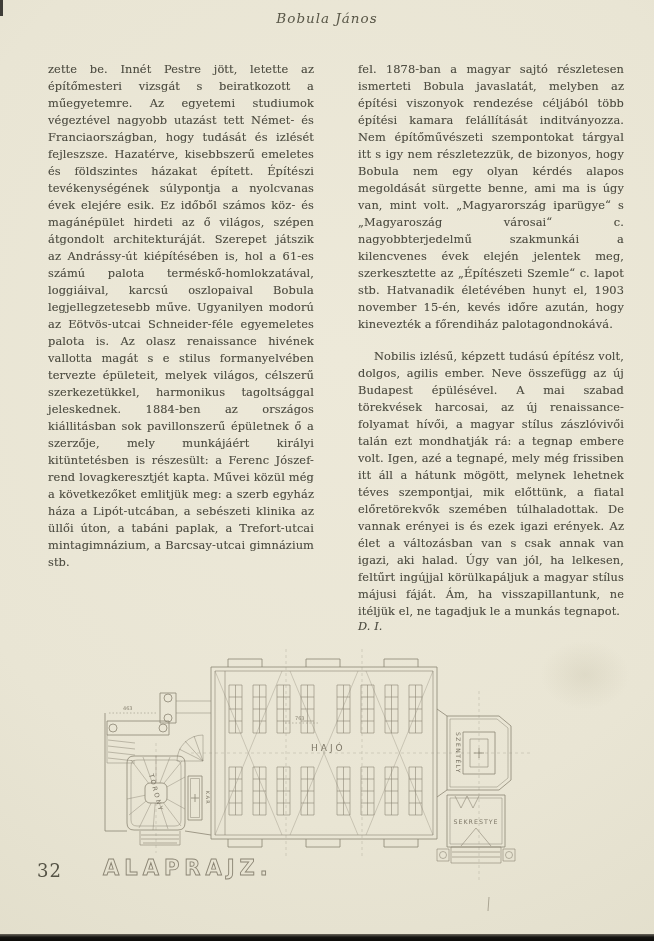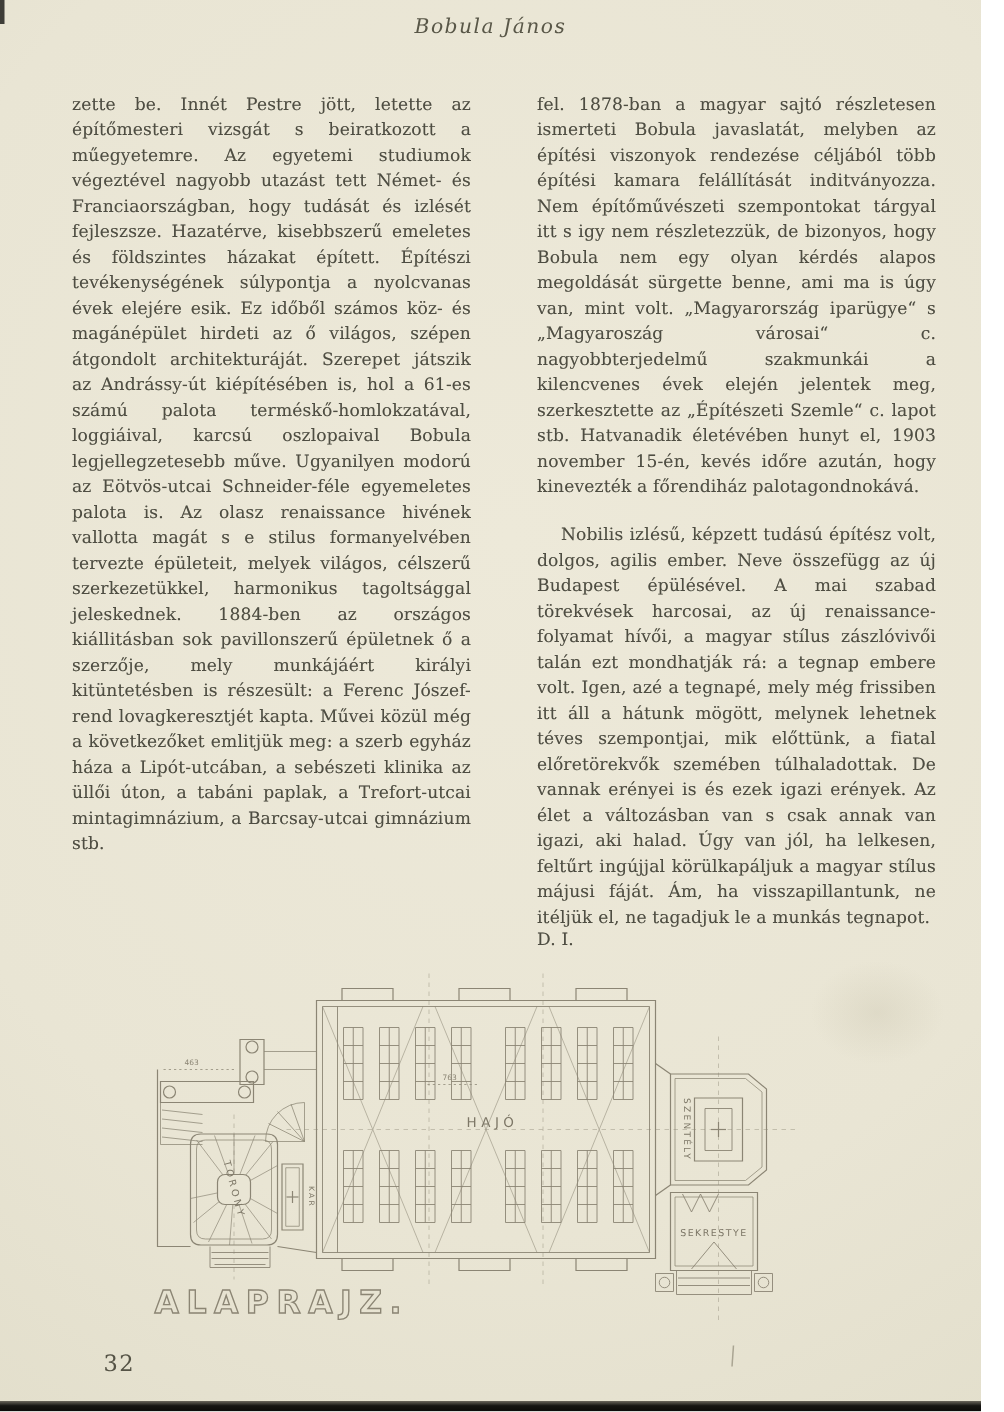--- a/index.html
+++ b/index.html
@@ -30,28 +30,29 @@
     text-align:justify;
     letter-spacing:.1px;
     color:#4e4d42;
     text-shadow:0 0 .4px rgba(78,77,66,.35);
   }
   .col p.indent{text-indent:16px;}
   .signature{
     text-align:center;
     padding-right:34px;
     margin-top:-17px !important;
+    font-style:italic;
   }
   
   .plan-svg{position:absolute;left:95px;top:643px;}
   .plan-svg *{vector-effect:non-scaling-stroke;}
   
   .page-number{
-    position:absolute;left:37px;top:900px;
-    font-size:15px;color:#555346;letter-spacing:1px;margin-left:32px;
+    position:absolute;left:37px;top:860px;
+    font-size:18px;color:#555346;letter-spacing:1px;
   }
   
   .edge-mark-topleft{
     position:absolute;left:0;top:0;width:3px;height:16px;
     background:#20201c;opacity:.85;
   }
   .edge-bar-bottom{
     position:absolute;left:0;bottom:0;width:100%;height:7px;
     background:linear-gradient(#6b675c,#161512 45%,#0c0b09);
   }

